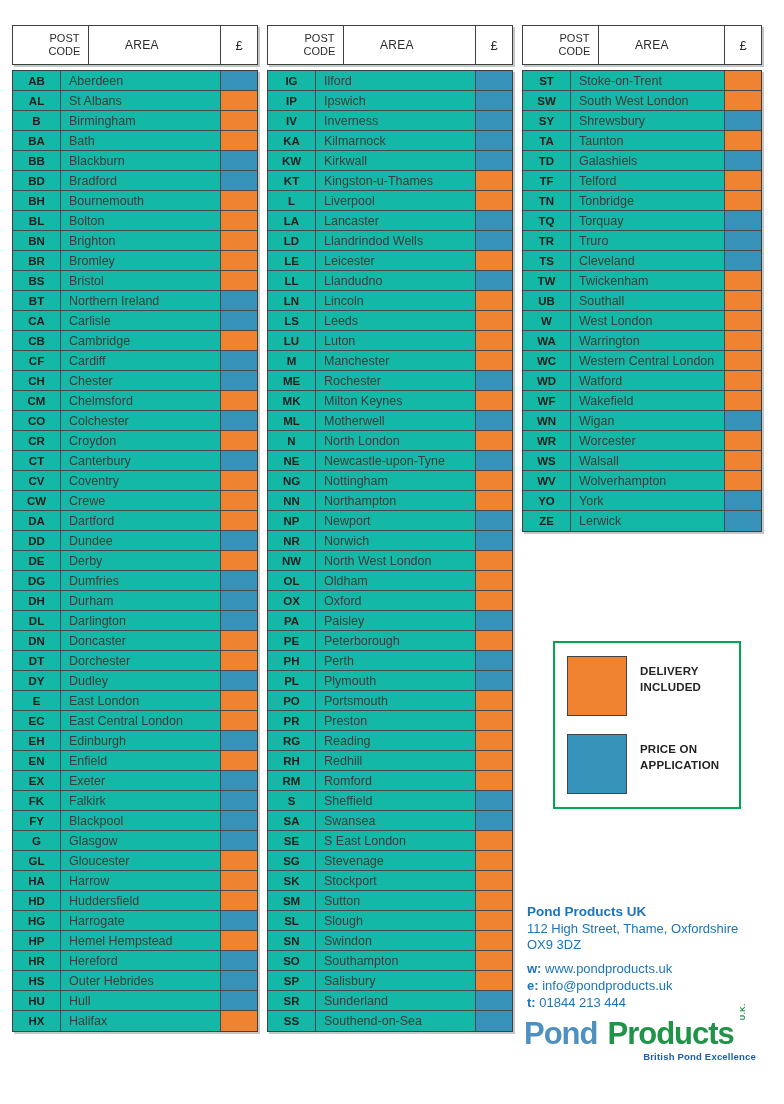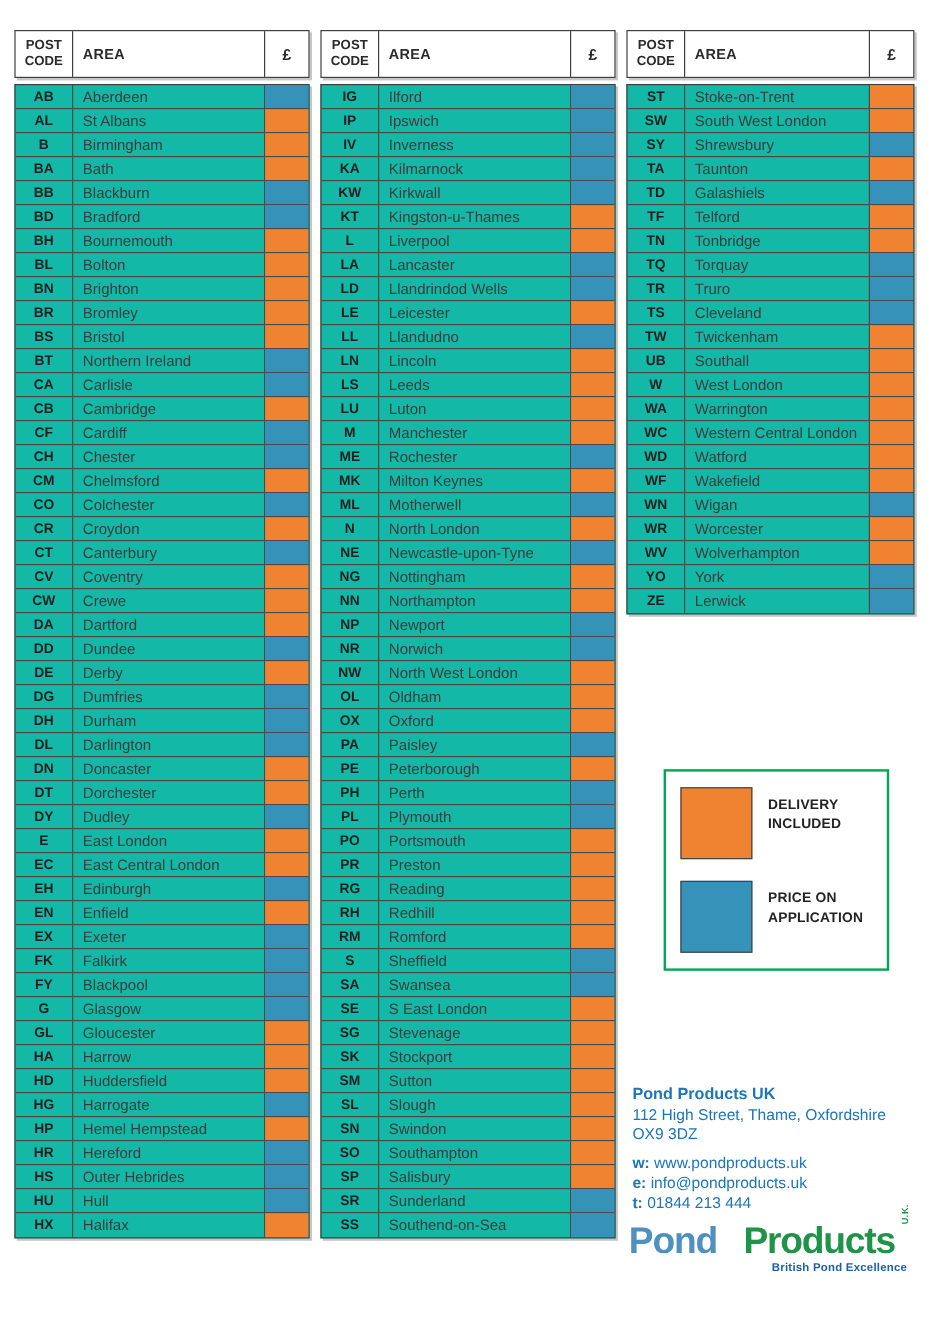--- a/index.html
+++ b/index.html
@@ -11,21 +11,21 @@
   }
   .ptable { position:absolute; }
   #t0 { left:12px;  top:25px; width:246px; }
   #t1 { left:267px; top:25px; width:246px; }
   #t2 { left:522px; top:25px; width:240px; }
 
   .thead {
     display:flex; height:40px; background:#fff;
     border:1.5px solid #3f3f3f; box-shadow:2px 2px 0 #c6c6c6;
   }
-  .hc { display:flex; align-items:center; font-weight:bold; color:#2b2b2b; }
+  .hc { display:flex; align-items:center; font-weight:normal; color:#2b2b2b;margin-left:28px; }
   .h-code { width:48px; justify-content:center; text-align:center; font-size:11px; line-height:1.15; border-right:1.5px solid #3f3f3f; padding:0 6px; }
   .h-area { flex:1; padding-left:8px; font-size:12px; letter-spacing:0.3px; }
   .h-price { width:37px; justify-content:center; border-left:1.5px solid #3f3f3f; font-size:13px; }
 
   .tbody {
     margin-top:5px; background:#14b8a6;
     border:1.5px solid #3f3f3f; box-shadow:2px 2px 0 #c6c6c6;
   }
   .trow { display:flex; height:20px; border-bottom:1px solid #4a4a4a; }
   .trow:last-child { border-bottom:none; }
@@ -44,21 +44,21 @@
   .legend-label { margin-left:13px; margin-top:8px; font-weight:bold; font-size:11.5px; line-height:1.35; color:#232323; width:88px; letter-spacing:0.2px; }
 
   .contact { position:absolute; left:527px; top:903px; width:250px; color:var(--contact-blue, #1B75BB); font-size:13px; line-height:1.3; }
   .contact .company { font-weight:bold; font-size:13.5px; }
   .contact .group2 { margin-top:7px; }
   .contact .lbl { font-weight:bold; }
 
   .logo { position:absolute; left:524px; top:1018px; width:240px; }
   .wordmark { font-weight:bold; font-size:31px; letter-spacing:-1px; white-space:nowrap; line-height:1; }
   .logo-pond { color:var(--logo-blue, #4E90BE); }
-  .logo-products { color:var(--logo-green, #1F9347); margin-left:22px; }
+  .logo-products { color:var(--logo-green, #1F9347); margin-left:10px; }
   .logo-uk {
     display:inline-block; color:var(--logo-green, #1F9347);
     font-size:7.5px; font-weight:bold; letter-spacing:0.5px;
     transform:rotate(-90deg) translateX(10px); transform-origin:center; vertical-align:top;
   }
   .tagline { text-align:right; color:var(--tagline-blue, #1B5FAA); font-weight:bold; font-size:9.5px; margin-top:2px; padding-right:8px; letter-spacing:0.2px; }
 </style>
 </head>
 <body>
 
@@ -655,20 +655,25 @@
         <div class="cell price" style="background: rgb(239, 131, 50);"></div>
       </div>
       <div class="trow">
         <div class="cell code">WN</div>
         <div class="cell area">Wigan</div>
         <div class="cell price" style="background: rgb(55, 146, 185);"></div>
       </div>
       <div class="trow">
         <div class="cell code">WR</div>
         <div class="cell area">Worcester</div>
+        <div class="cell price" style="background: rgb(239, 131, 50);"></div>
+      </div>
+      <div class="trow">
+        <div class="cell code">WS</div>
+        <div class="cell area">Walsall</div>
         <div class="cell price" style="background: rgb(239, 131, 50);"></div>
       </div>
       <div class="trow">
         <div class="cell code">WV</div>
         <div class="cell area">Wolverhampton</div>
         <div class="cell price" style="background: rgb(239, 131, 50);"></div>
       </div>
       <div class="trow">
         <div class="cell code">YO</div>
         <div class="cell area">York</div>

